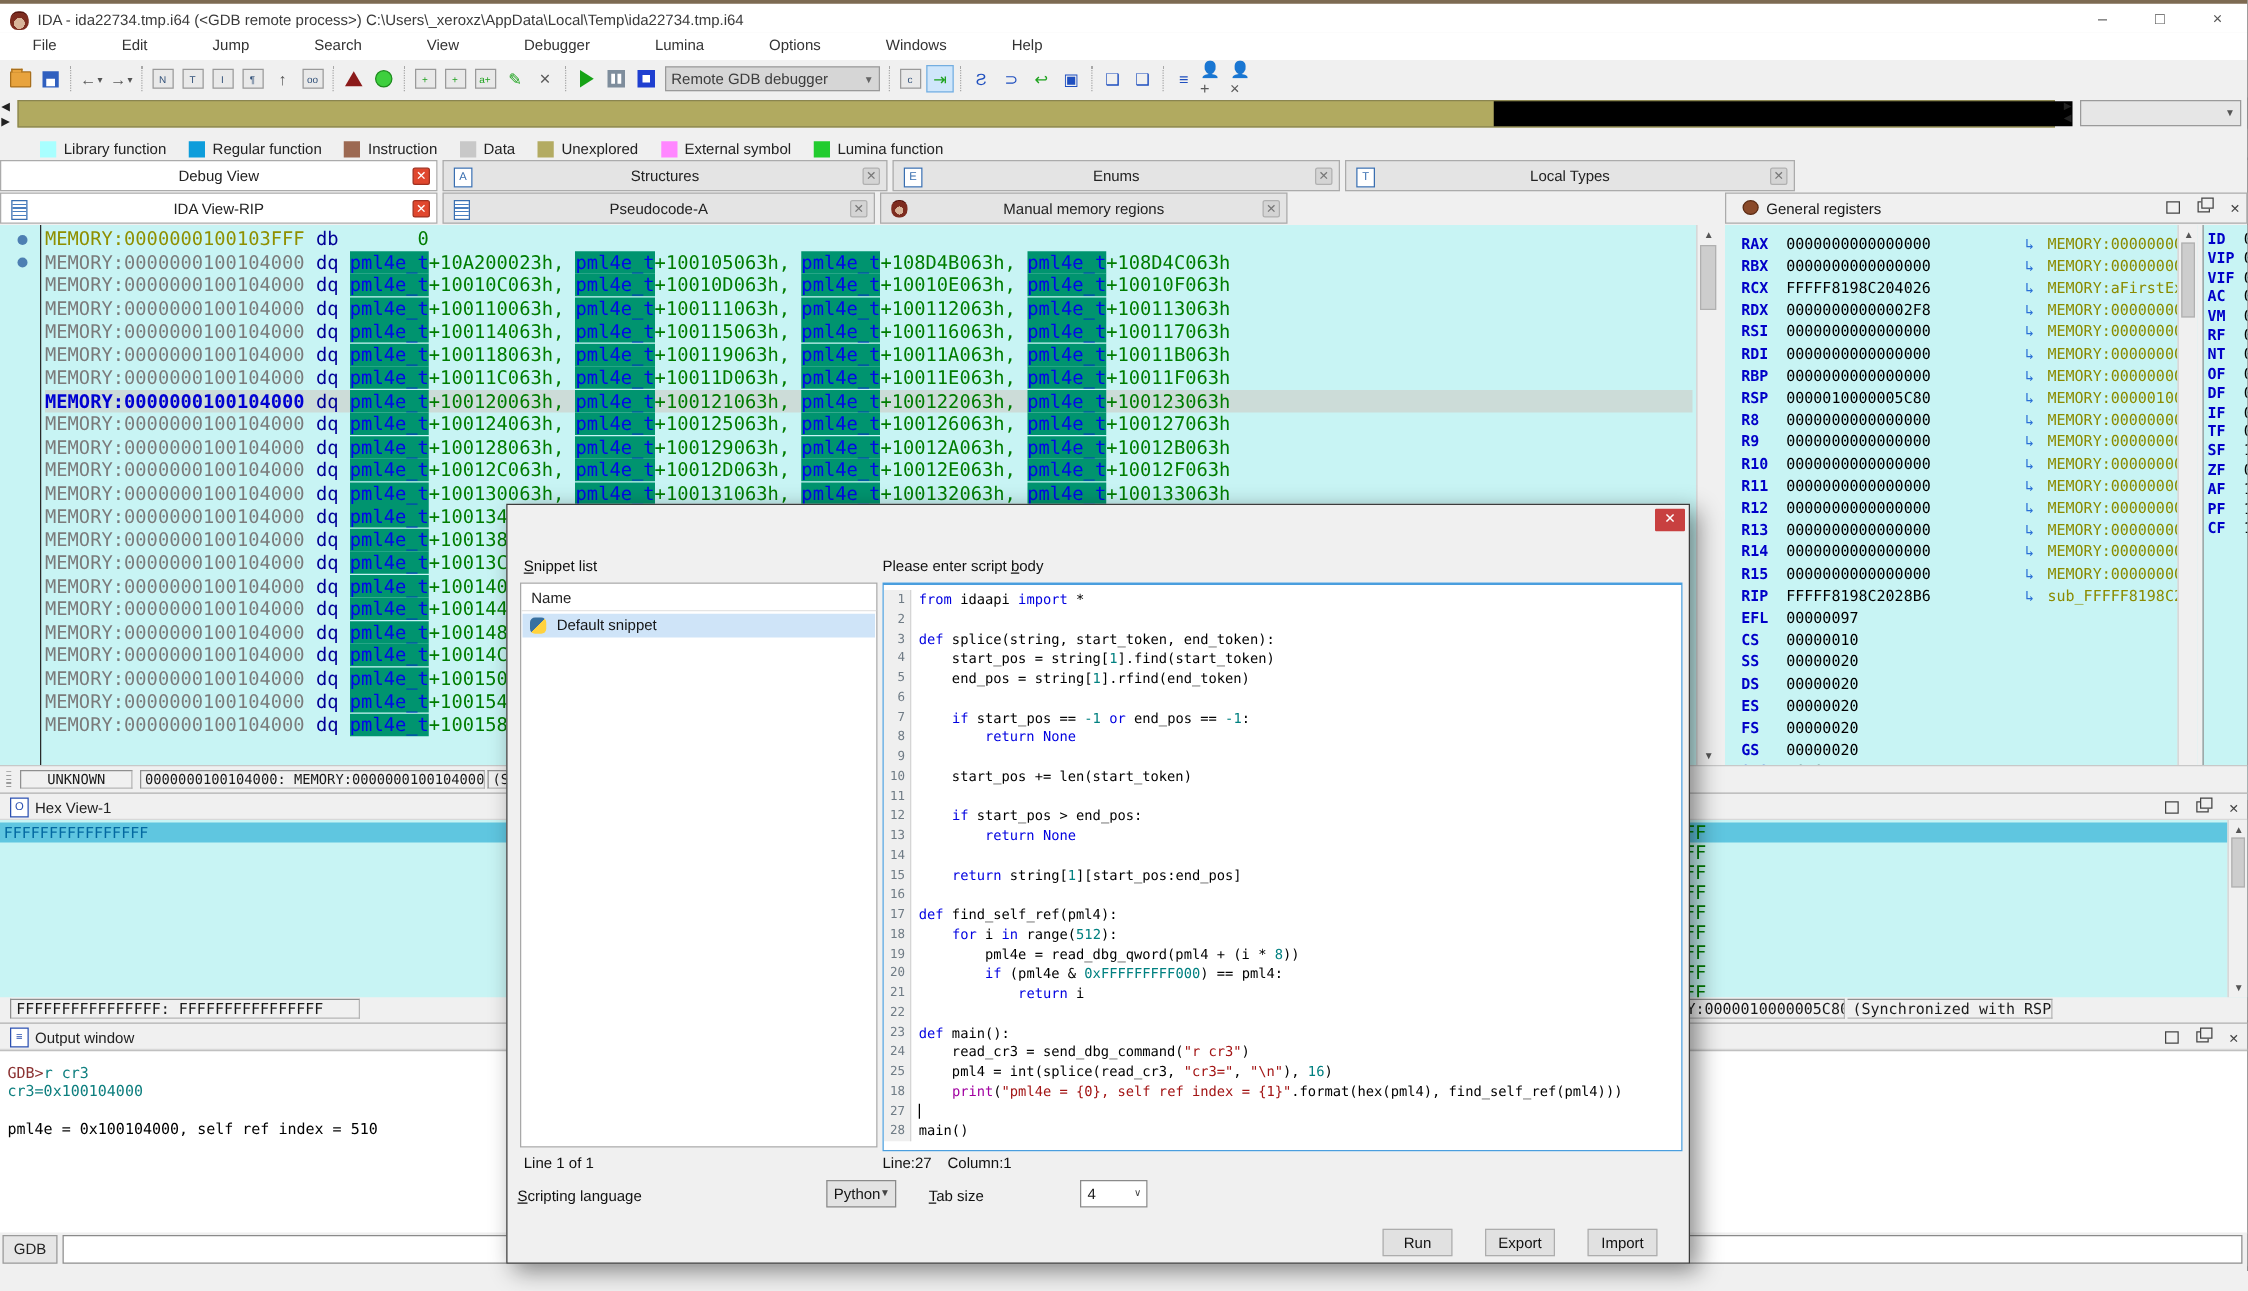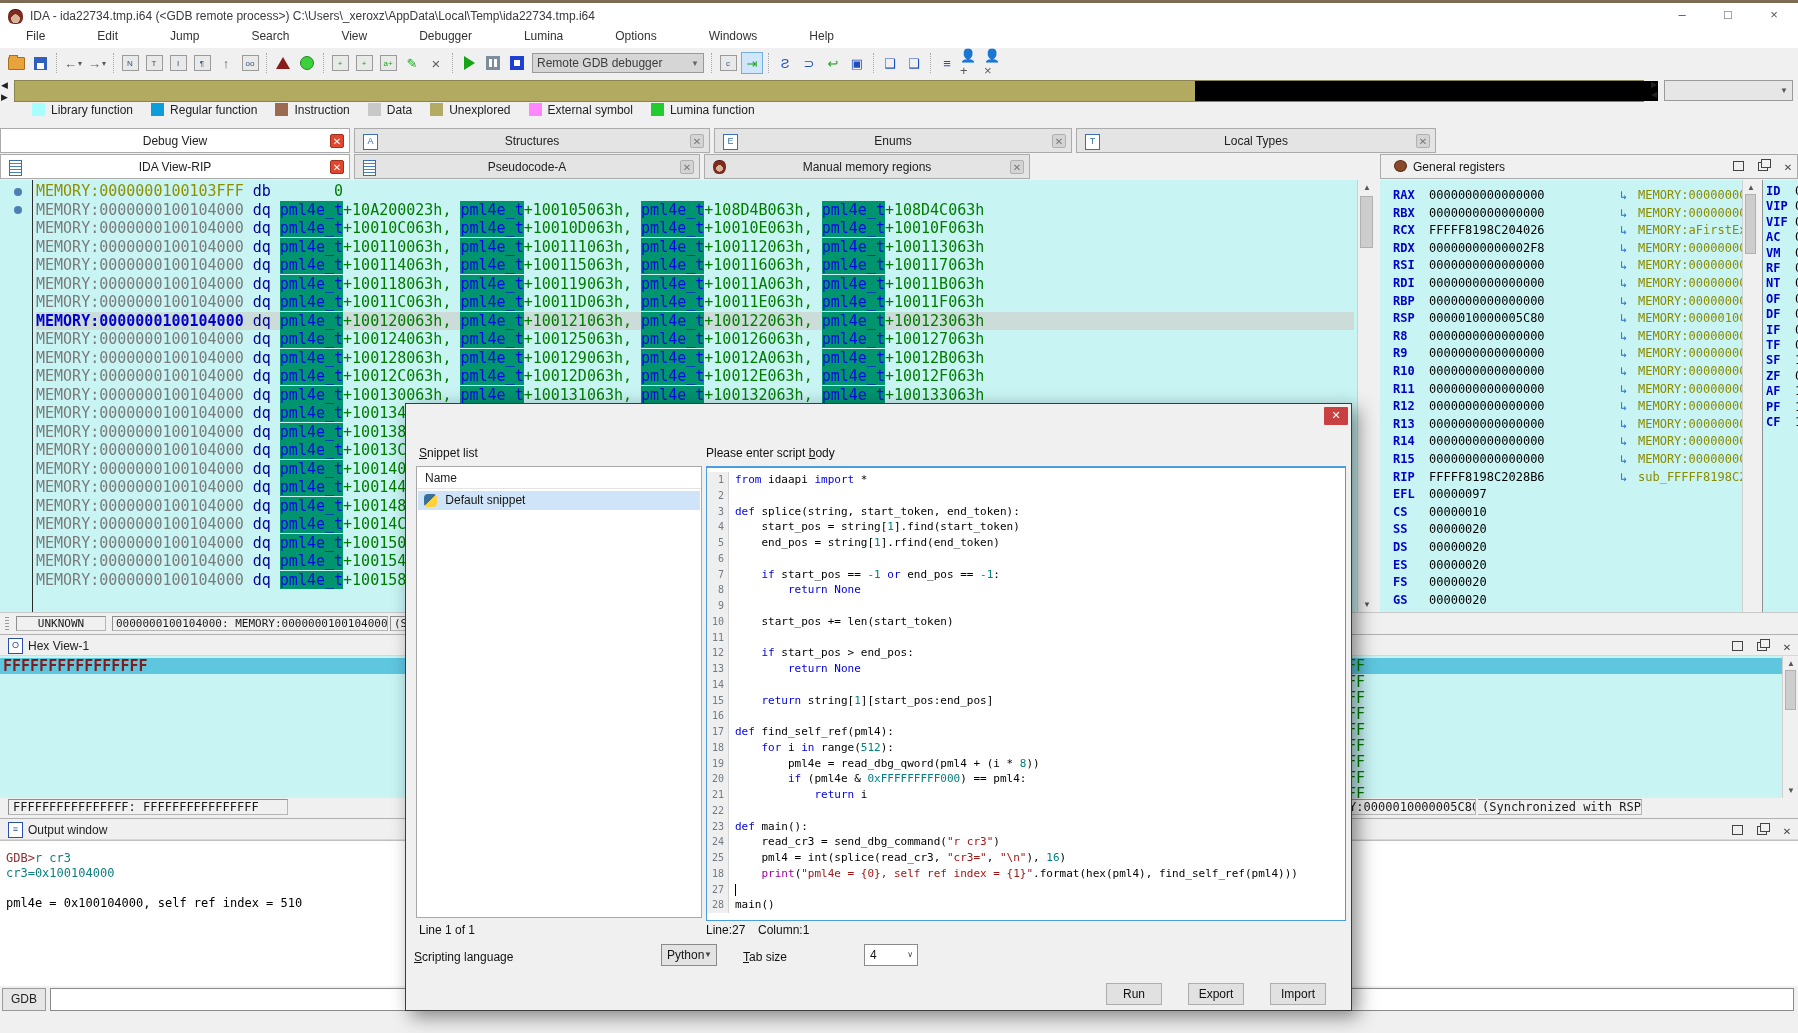--- a/index.html
+++ b/index.html
@@ -43,21 +43,21 @@
   
   .navband{position:absolute;left:14px;top:80px;width:1630px;height:22px;background:#b1aa60;border:1px solid #8a8550;box-sizing:border-box;}
   .navband-black{position:absolute;left:1180px;top:0;width:463px;height:20px;background:#000;}
   .nav-left-arrow{position:absolute;left:1px;top:80px;font-size:9px;color:#222;}
   .nav-left-arrow2{position:absolute;left:1px;top:92px;font-size:9px;color:#222;}
   .nav-right-arrows{position:absolute;left:1647px;top:80px;width:14px;font-size:8px;color:#222;line-height:10px;text-align:center;}
   .nav-combo{position:absolute;left:1664px;top:80px;width:129px;height:21px;background:#e6e6e6;border:1px solid #9a9a9a;box-sizing:border-box;}
   .nav-combo .arr{position:absolute;right:4px;top:5px;font-size:8px;color:#555;}
 
   
-  .legend{position:absolute;left:14px;top:103px;width:1784px;height:23px;display:flex;align-items:flex-start;background:#f0f0f0;}
+  .legend{position:absolute;left:14px;top:103px;width:1784px;height:23px;display:flex;align-items:flex-end;background:#f0f0f0;}
   .lg-swatch{width:13px;height:13px;margin-left:18px;}
   .lg-label{margin-left:6px;color:#222;}
 
   
   .tabrow{position:absolute;left:0;width:1798px;height:26px;background:#f0f0f0;}
   .tab{position:absolute;top:0;height:25px;border:1px solid #ababab;background:#e4e4e4;box-sizing:border-box;}
   .tab.active{background:#ffffff;}
   .tab-label{position:absolute;left:0;right:0;top:5px;text-align:center;color:#222;}
   .tab-close{position:absolute;right:5px;top:5px;width:14px;height:14px;font-size:10px;line-height:13px;text-align:center;border-radius:2px;}
   .tab-close.red{background:#e0472e;color:#fff;border:1px solid #a03020;box-sizing:border-box;}
@@ -106,21 +106,21 @@
   .dcell{position:absolute;top:3px;height:15px;border:1px solid #b5b5b5;border-top-color:#8f8f8f;border-left-color:#8f8f8f;background:#f0f0f0;
          font-family:"DejaVu Sans Mono",monospace;font-size:11px;line-height:14px;padding:0 3px;box-sizing:border-box;overflow:hidden;white-space:nowrap;color:#1a1a1a;}
   .grip{position:absolute;left:5px;top:4px;width:4px;height:13px;background:repeating-linear-gradient(#9a9a9a 0 1px,#f0f0f0 1px 3px);}
 
   
   .panel-header{position:absolute;left:0;width:1798px;height:22px;background:#f0f0f0;border-top:1px solid #b0b0b0;border-bottom:1px solid #d8d8d8;box-sizing:border-box;}
   .ph-icon{position:absolute;left:8px;top:3px;width:13px;height:14px;border:1px solid #2a4fb0;background:#fff;color:#2a4fb0;font-size:9px;text-align:center;line-height:12px;}
   .ph-title{position:absolute;left:28px;top:4px;color:#222;}
   .hexview{position:absolute;left:0;top:656px;width:1798px;height:142px;background:#c8f4f4;overflow:hidden;}
   .hex-hl{position:absolute;left:0;top:2px;width:1782px;height:16px;background:#5fc6e0;}
-  .hex-sel{position:absolute;left:3px;top:2px;height:16px;line-height:16px;font-family:"DejaVu Sans Mono",monospace;font-size:15px;color:#7f1d1d;font-weight:bold;}
+  .hex-sel{position:absolute;left:3px;top:2px;height:16px;line-height:16px;font-family:"DejaVu Sans Mono",monospace;font-size:12px;color:#0369a1;font-weight:normal;}
   .hexr{position:absolute;left:1347px;height:16px;line-height:16px;font-family:"DejaVu Sans Mono",monospace;font-size:15px;color:#007c00;}
   .hstatus{position:absolute;left:0;top:798px;width:1798px;height:18px;background:#f0f0f0;}
   .hcell{position:absolute;top:1px;height:16px;border:1px solid #b5b5b5;border-top-color:#8f8f8f;border-left-color:#8f8f8f;
          font-family:"DejaVu Sans Mono",monospace;font-size:12px;line-height:14px;padding:0 4px;box-sizing:border-box;white-space:nowrap;overflow:hidden;color:#1a1a1a;}
 
   
   .output{position:absolute;left:0;top:840px;width:1798px;height:146px;background:#ffffff;border-top:1px solid #c0c0c0;overflow:hidden;}
   .oline{position:absolute;left:6px;height:15px;line-height:15px;font-family:"DejaVu Sans Mono",monospace;font-size:12px;white-space:pre;}
   .o-maroon{color:#8b3131;} .o-teal{color:#0e7f7f;} .o-black{color:#000;}
   .gdbrow{position:absolute;left:0;top:986px;width:1798px;height:27px;background:#f0f0f0;}

